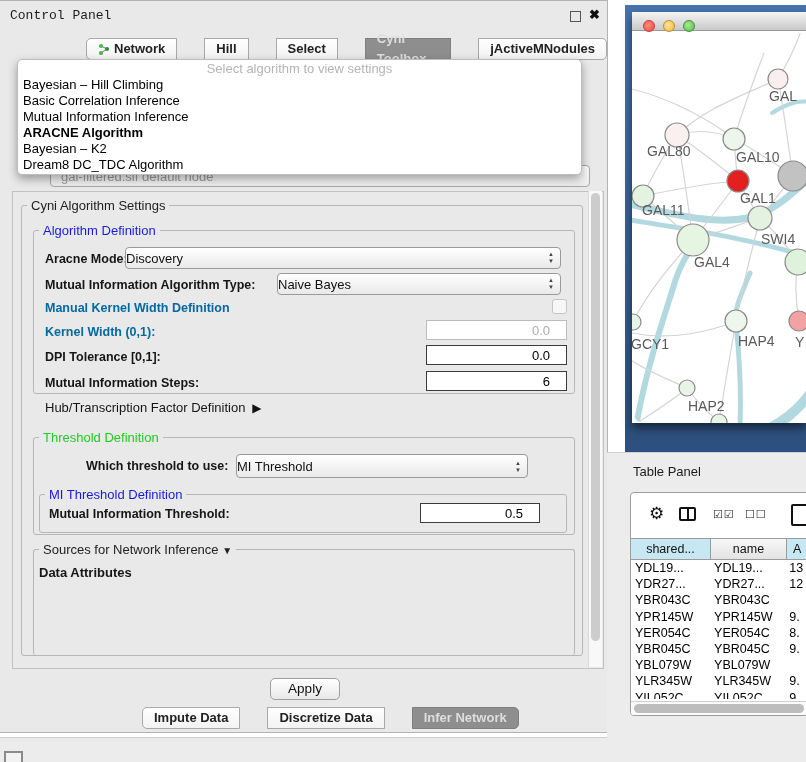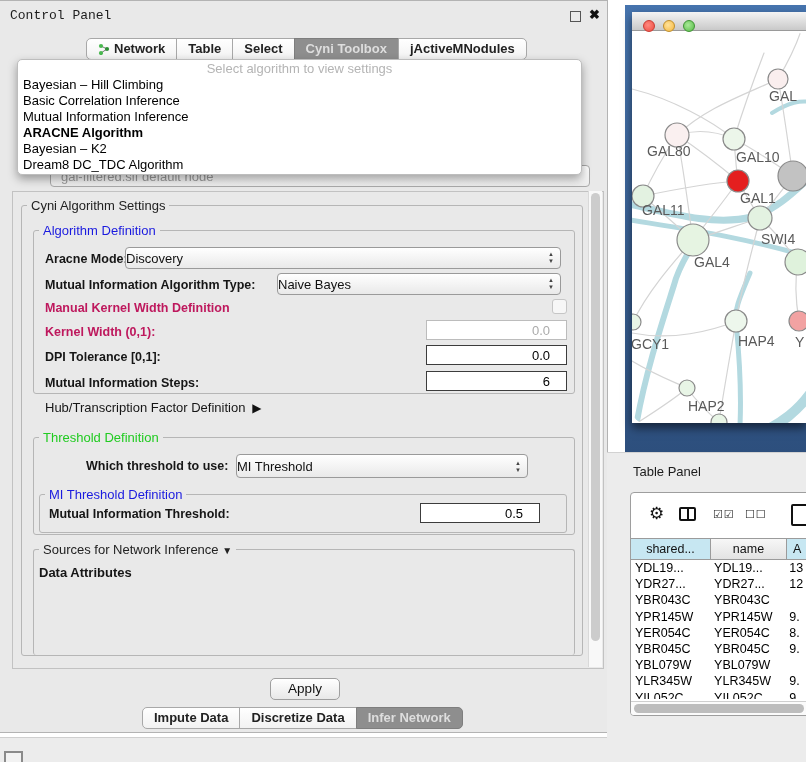--- a/index.html
+++ b/index.html
@@ -9,21 +9,21 @@
 
   
   .control-panel{position:absolute;left:0;top:4;width:608px;height:733px;
       background:#e9e9e9;border:1px solid #b3b3b3;border-left:none;box-sizing:border-box;}
   .cp-titlebar{position:absolute;left:0;top:0;width:100%;height:28px;}
   .cp-title{position:absolute;left:10px;top:7px;font-size:13px;color:#1c1c1c;font-family:Liberation Mono, monospace;}
   .float-icon{position:absolute;right:26px;top:10px;width:9px;height:9px;border:1.5px solid #555;background:transparent;}
   .close-icon{position:absolute;right:7px;top:6px;font-size:13px;font-weight:bold;color:#111;}
 
   
-  .seg-bar{position:absolute;display:flex;}
+  .seg-bar{position:absolute;display:flex;gap:28px;}
   .seg{height:20px;line-height:20px;padding:0 11px;background:linear-gradient(#ffffff,#f2f2f2);
        border:1px solid #a8a8a8;margin-left:-1px;font-size:13px;font-weight:bold;color:#222;
        display:flex;align-items:center;gap:4px;}
   .seg:first-child{border-radius:5px 0 0 5px;margin-left:0;}
   .seg:last-child{border-radius:0 5px 5px 0;}
   .seg.selected{background:#8e8e8e;color:#dedede;border-color:#7e7e7e;}
   .top-tabs{left:86px;top:37px;}
   .bottom-tabs{left:142px;top:706px;}
 
   
@@ -38,21 +38,21 @@
       font-size:13px;line-height:22px;color:#9a9a9a;padding-left:10px;box-sizing:border-box;}
 
   
   .settings{position:absolute;left:12px;top:190px;width:592px;height:478px;
       border:1px solid #c2c2c2;background:#e9e9e9;box-sizing:border-box;}
   .groupbox{position:absolute;border:1px solid #b6b6b6;border-radius:3px;}
   .group-label{position:absolute;background:#e9e9e9;padding:0 4px;font-size:13px;color:#222;white-space:nowrap;}
   .group-label.blue{color:#1a1adf;}
   .group-label.green{color:#21cb21;}
   .lbl{position:absolute;font-size:12.5px;font-weight:bold;color:#161616;white-space:nowrap;}
-  .lbl.disabled{color:#be185d;}
+  .lbl.disabled{color:#0369a1;}
   .combo{position:absolute;height:22px;border:1px solid #9a9a9a;border-radius:4px;
       background:linear-gradient(#ffffff,#e9e9e9);font-size:13px;line-height:22px;color:#111;
       box-sizing:border-box;}
   .combo .arrows{position:absolute;right:6px;top:3px;font-size:6px;line-height:7px;color:#444;text-align:center;}
   .field{position:absolute;height:20px;border:1px solid #3c3c3c;background:#fff;font-size:13px;
       line-height:20px;text-align:right;padding-right:16px;box-sizing:border-box;color:#000;}
   .field.disabled{border-color:#bcbcbc;color:#ababab;}
   .checkbox{position:absolute;width:13px;height:13px;border:1px solid #c6c6c6;border-radius:3px;background:#f7f7f7;}
   .arrow-right{font-size:12px;color:#111;}
   .tri-down{font-size:10px;color:#222;}
@@ -122,21 +122,21 @@
         <svg class="net-tab-icon" viewBox="0 0 12 12">
           <line x1="3" y1="3" x2="9" y2="6" stroke="#777" stroke-width="1"></line>
           <line x1="3" y1="10" x2="9" y2="6" stroke="#777" stroke-width="1"></line>
           <circle cx="3" cy="3" r="2.1" fill="#49b84f"></circle>
           <circle cx="9" cy="6" r="2.1" fill="#2e8f36"></circle>
           <circle cx="3" cy="10" r="2.1" fill="#49b84f"></circle>
         </svg>
         <span>Network</span>
       </div>
       <div class="seg">
-          <span>Table</span>
+          <span>Hill</span>
         </div>
       <div class="seg">
           <span>Select</span>
         </div>
       <div class="seg selected">
           <span>Cyni Toolbox</span>
         </div>
       <div class="seg">
           <span>jActiveMNodules</span>
         </div>

